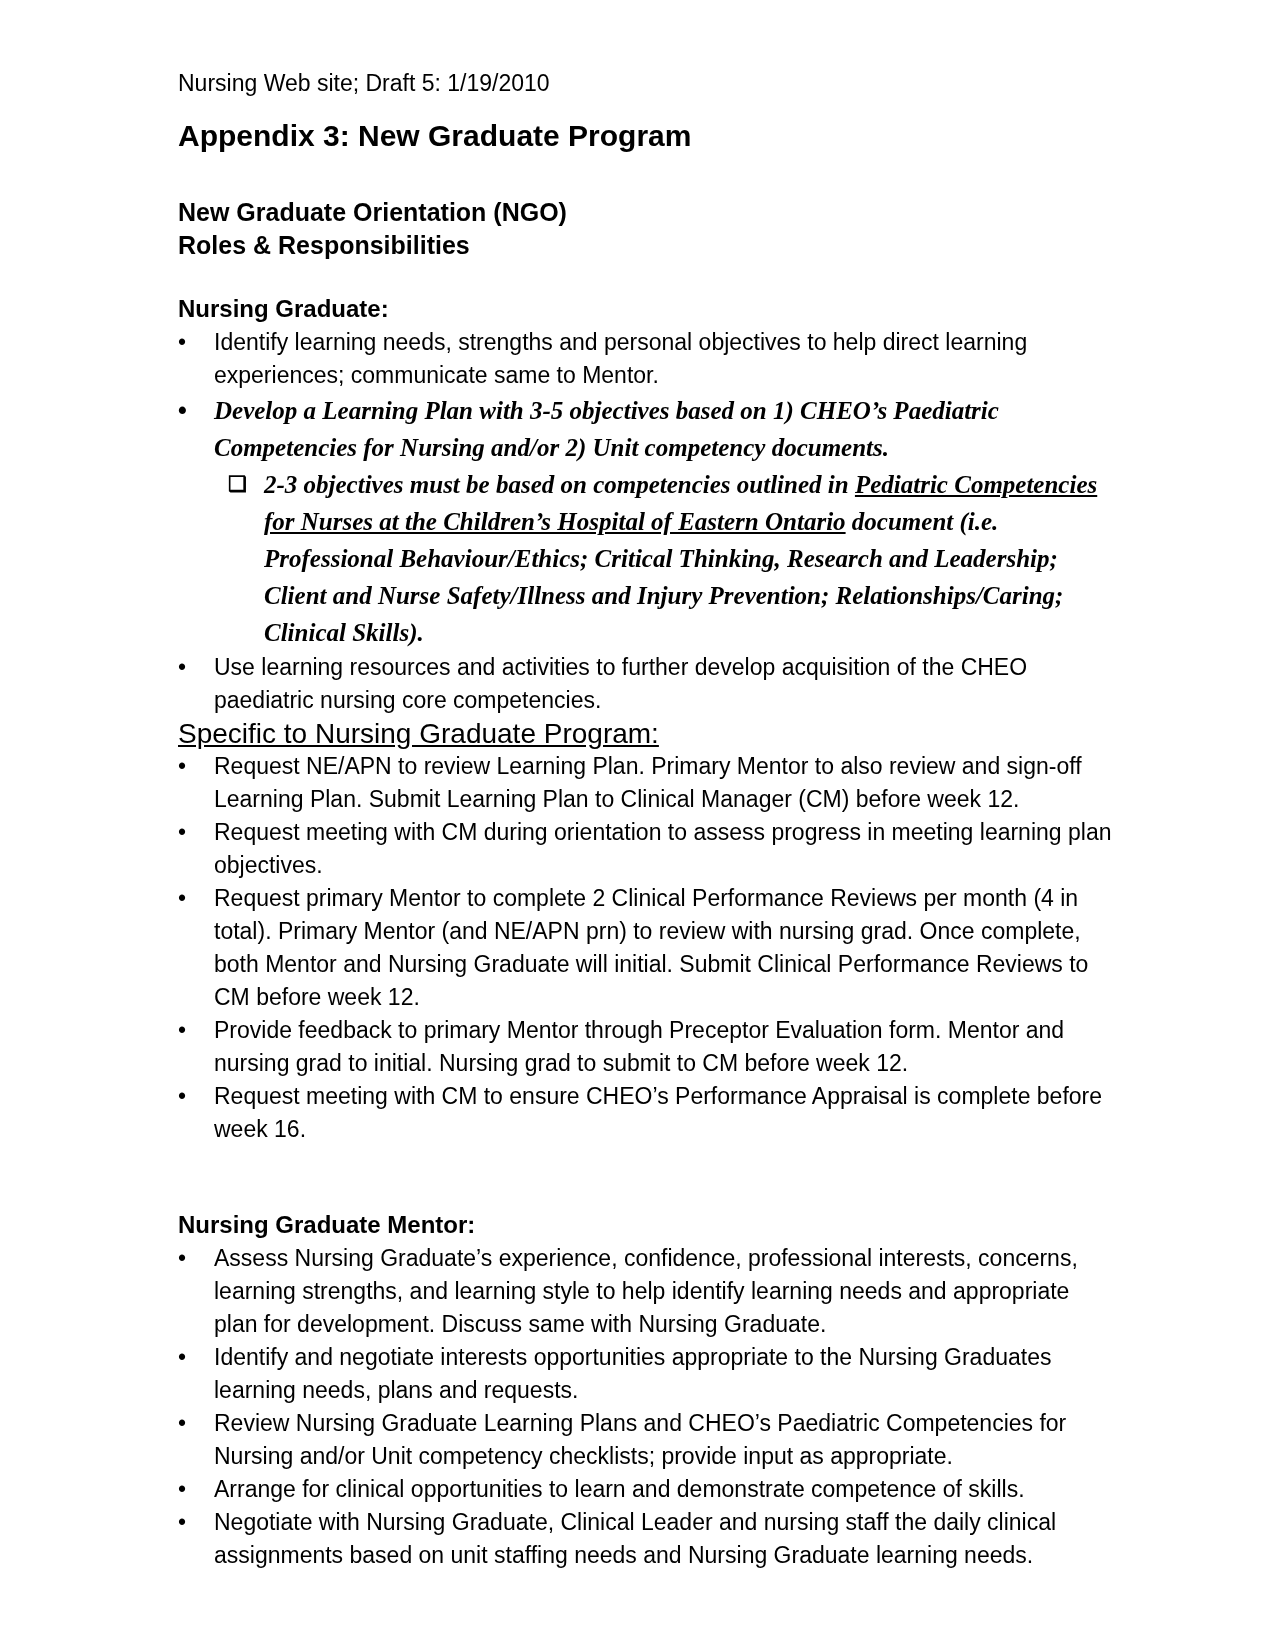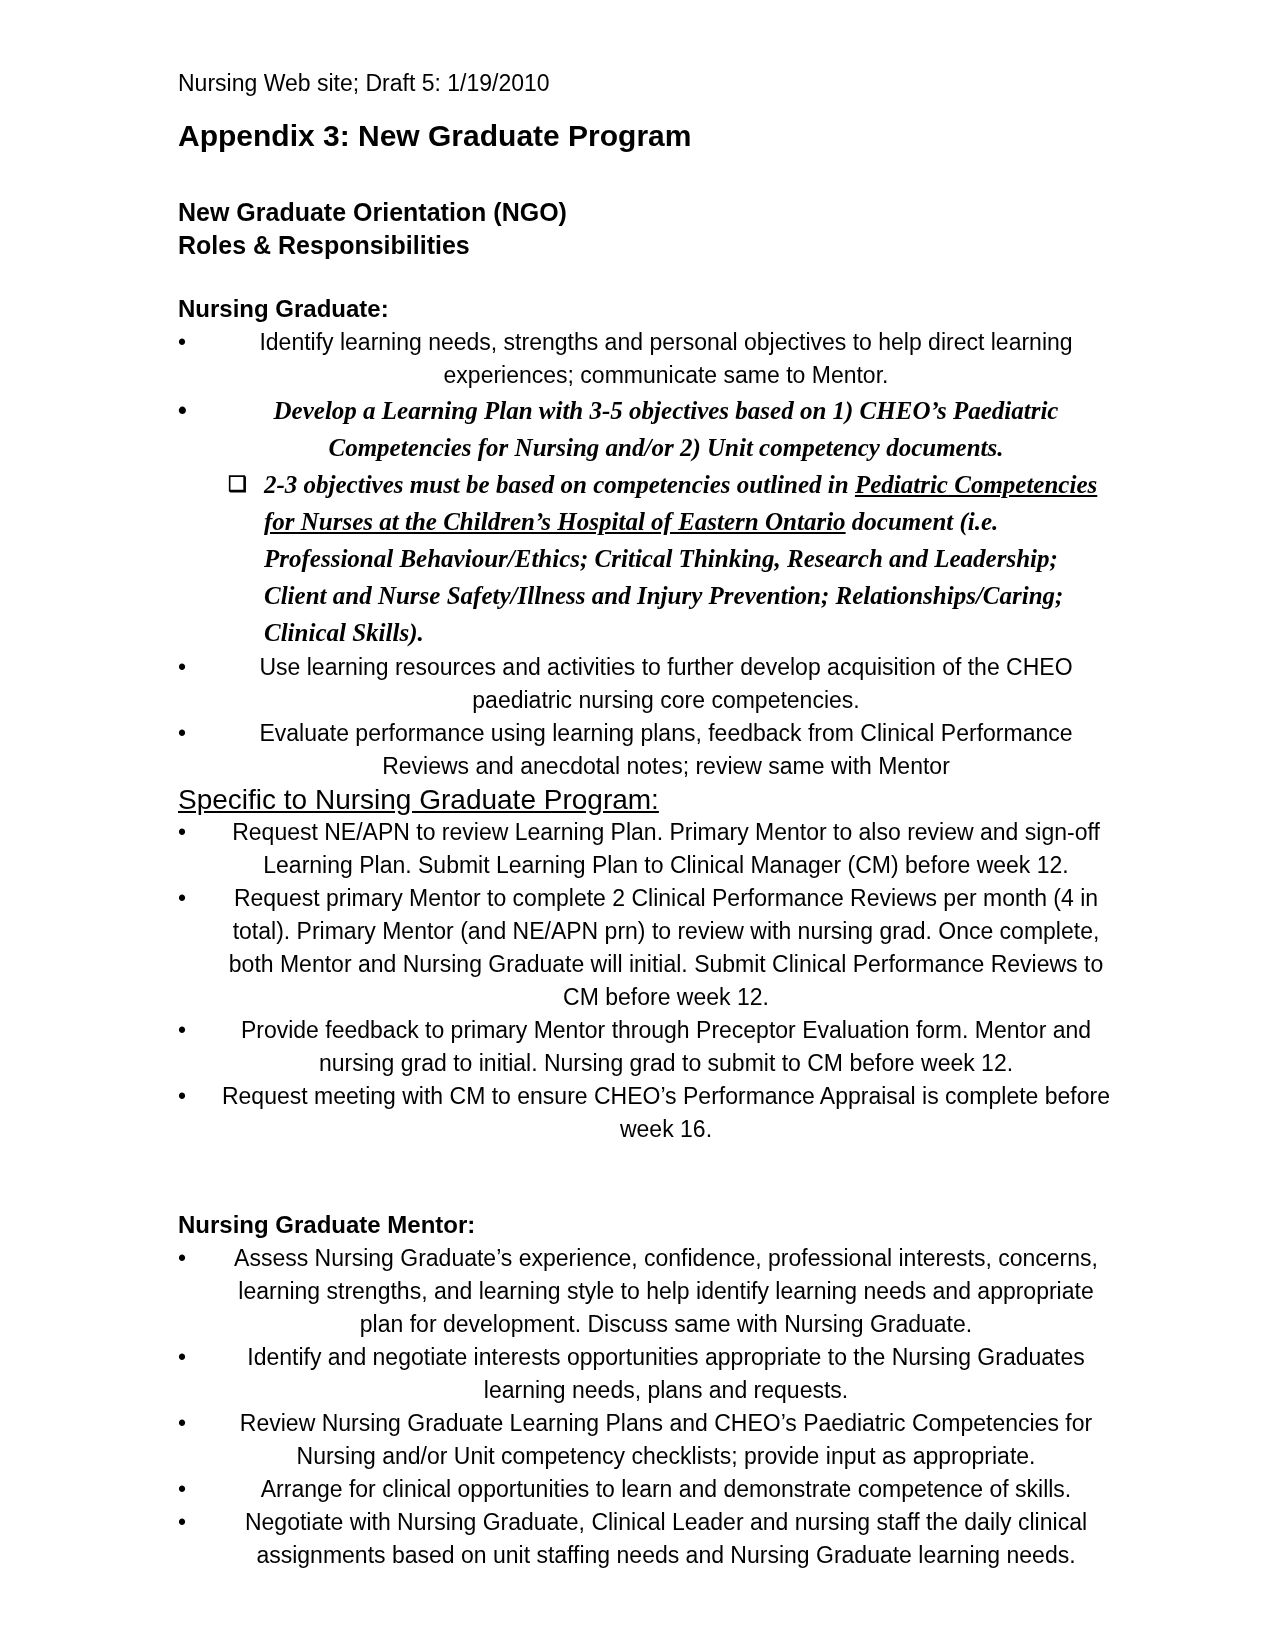--- a/index.html
+++ b/index.html
@@ -51,21 +51,21 @@
     display: flex;
     align-items: flex-start;
     font-size: 23px;
     line-height: 33px;
   }
   .bullet .marker {
     flex: 0 0 36px;
     width: 36px;
   }
   .bullet .marker::before { content: "\2022"; }
-  .bullet .btext { flex: 1 1 auto; text-align: center; }
+  .bullet .btext { flex: 1 1 auto; }
   
   .serif-bi {
     font-family: "Liberation Serif", serif;
     font-weight: bold;
     font-style: italic;
     font-size: 25px;
     line-height: 37px;
   }
   .bullet.serif-bi .marker::before { content: "\2022"; font-family: "Liberation Sans", sans-serif; font-style: normal; }
   .sub-bullet {
@@ -113,30 +113,30 @@
     <div class="sub-bullet serif-bi">
       <span class="marker"></span>
       <span class="btext"><span>2-3 objectives must be based on competencies outlined in </span><span class="u">Pediatric Competencies for Nurses at the Children’s Hospital of Eastern Ontario</span><span> document (i.e. Professional Behaviour/Ethics; Critical Thinking, Research and Leadership; Client and Nurse Safety/Illness and Injury Prevention; Relationships/Caring; Clinical Skills).</span></span>
     </div>
 
     <div class="bullet">
       <span class="marker"></span>
       <span class="btext">Use learning resources and activities to further develop acquisition of the CHEO paediatric nursing core competencies.</span>
     </div>
 
-    <div class="bullet">
-      <span class="marker"></span>
-      <span class="btext">Evaluate performance using learning plans, feedback from Clinical Performance Reviews and anecdotal notes; review same with Mentor</span>
-    </div>
 
     <div class="specific-heading">Specific to Nursing Graduate Program:</div>
 
     <div class="bullet">
       <span class="marker"></span>
       <span class="btext">Request NE/APN to review Learning Plan. Primary Mentor to also review and sign-off Learning Plan. Submit Learning Plan to Clinical Manager (CM) before week 12.</span>
+    </div>
+    <div class="bullet">
+      <span class="marker"></span>
+      <span class="btext">Request meeting with CM during orientation to assess progress in meeting learning plan objectives.</span>
     </div>
     <div class="bullet">
       <span class="marker"></span>
       <span class="btext">Request primary Mentor to complete 2 Clinical Performance Reviews per month (4 in total). Primary Mentor (and NE/APN prn) to review with nursing grad. Once complete, both Mentor and Nursing Graduate will initial. Submit Clinical Performance Reviews to CM before week 12.</span>
     </div>
     <div class="bullet">
       <span class="marker"></span>
       <span class="btext">Provide feedback to primary Mentor through Preceptor Evaluation form. Mentor and nursing grad to initial. Nursing grad to submit to CM before week 12.</span>
     </div>
     <div class="bullet">

